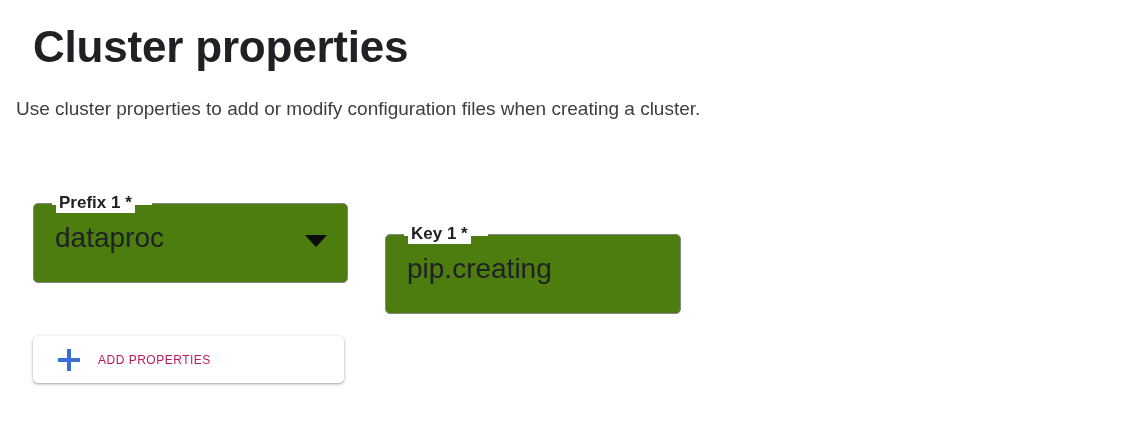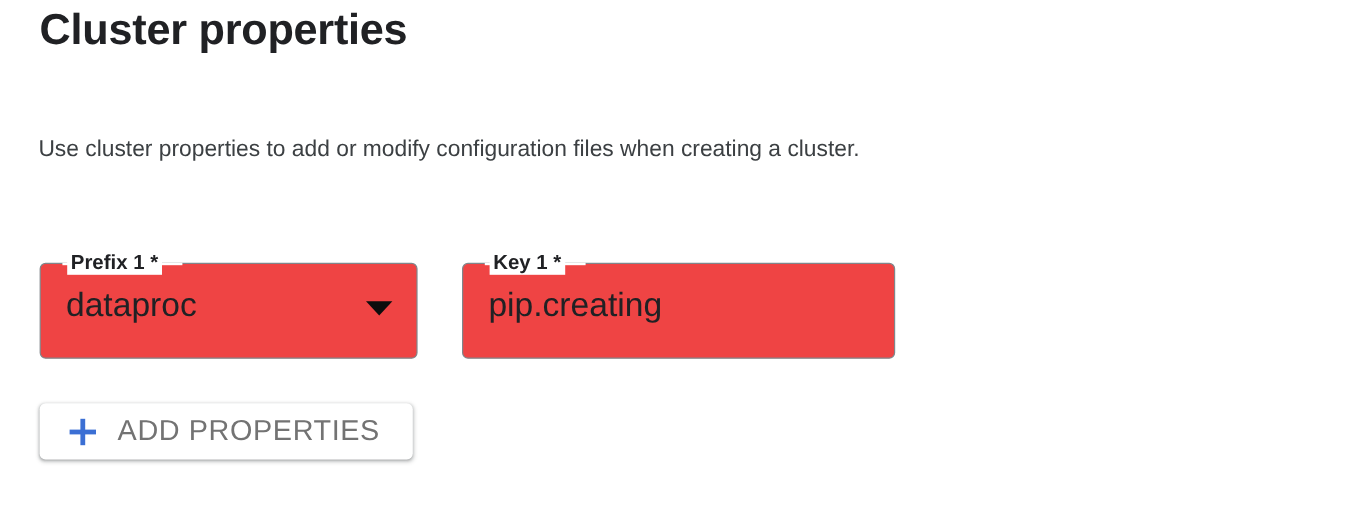--- a/index.html
+++ b/index.html
@@ -13,59 +13,58 @@
     position: relative;
     overflow: hidden;
     font-family: "Liberation Sans", sans-serif;
     -webkit-font-smoothing: antialiased;
   }
 
   
   .page-title {
     position: absolute;
     left: 33px;
-    top: 4px;
-    font-size: 36px;
+    top: 26px;
+    font-size: 44px;
     line-height: 42px;
     font-weight: 700;
     letter-spacing: -0.2px;
     color: #202124;
     white-space: nowrap;
   }
   .page-description {
     position: absolute;
-    left: 32px;
+    left: 16px;
     top: 96px;
     font-size: 19px;
     line-height: 26px;
     font-weight: 400;
     color: #3c4043;
     white-space: nowrap;
-    margin-top: 16px;
   }
 
   
   .field-row {
     position: absolute;
     left: 0;
     top: 0;
     width: 1122px;
     height: 432px;
   }
   .field {
     position: absolute;
-    top: 219px;
+    top: 203px;
     height: 80px;
     box-sizing: border-box;
     border: 1px solid #80868b;
     border-radius: 5px;
-    background: #ef4444;
+    background: #4d7c0f;
   }
   .field.prefix  { left: 33px;  width: 315px; }
-  .field.key     { left: 385px; width: 361px; }
+  .field.key     { left: 385px; width: 296px; margin-top: 31px; }
   .field.value   { left: 738px; width: 315px; }
 
   
   .field-notch {
     position: absolute;
     top: -1px;
     left: 18px;
     height: 2px;
     background: #ffffff;
   }
@@ -145,25 +144,25 @@
     position: absolute;
     background: #3b6fd4;
   }
   .plus-icon::before {
     left: 9px; top: 0; width: 4px; height: 22px;
   }
   .plus-icon::after {
     top: 9px; left: 0; height: 4px; width: 22px;
   }
   .add-button-label {
-    font-size: 24px;
+    font-size: 12px;
     line-height: 22px;
     font-weight: 500;
     letter-spacing: 0.5px;
-    color: #737373;
+    color: #be185d;
     white-space: nowrap;
   }
 </style>
 </head>
 <body>
 
 <div>
 
   <div class="page-title">Cluster properties</div>
 

